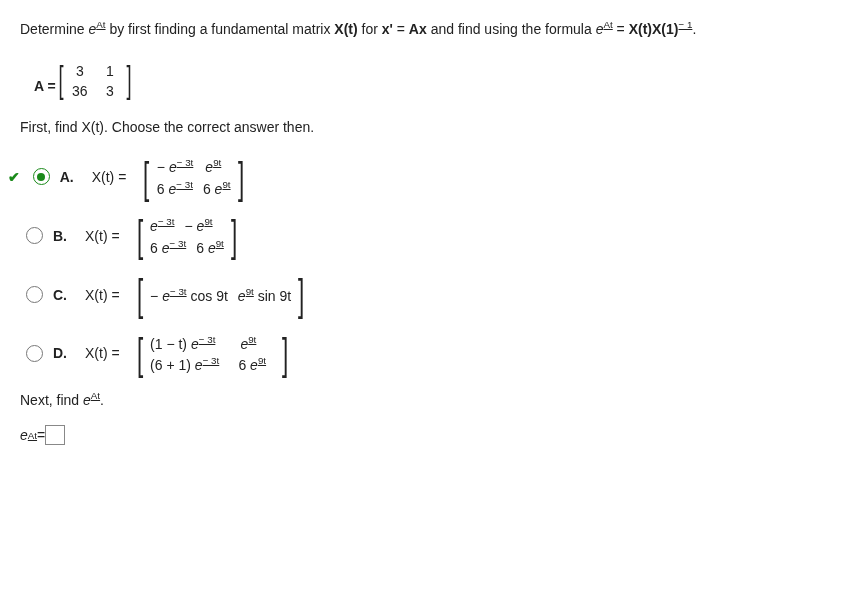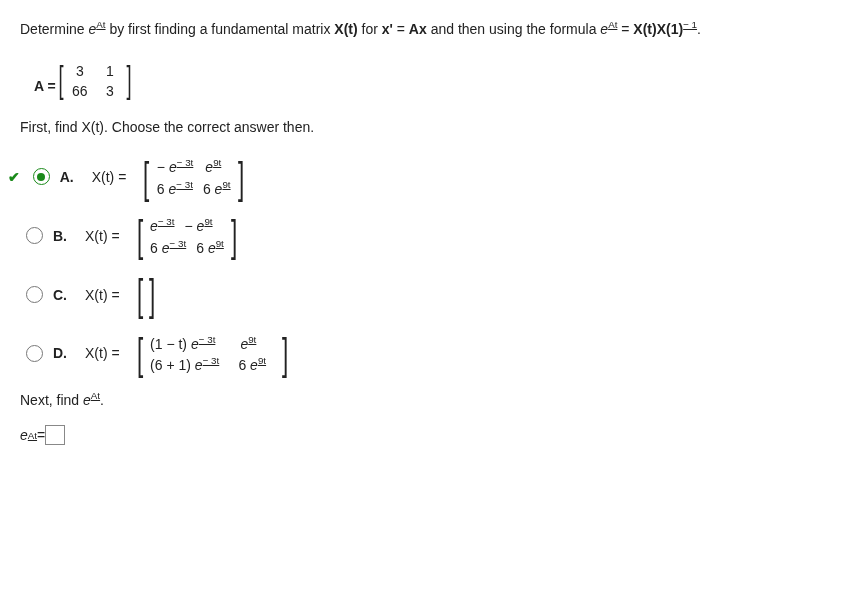--- a/index.html
+++ b/index.html
@@ -24,34 +24,34 @@
 .next-section { }
 .input-box { display: inline-block; width: 18px; height: 18px; border: 1px solid #888; vertical-align: middle; }
 .q-text { line-height: 1.9; }
 .amatrix { display: inline-flex; align-items:center; vertical-align: middle; }
 .cellwide { min-width: 46px; }
 </style>
 </head>
 <body>
 
 <div class="q-text">
-  <span>Determine </span><span class="italic">e</span><sup>At</sup><span> by first finding a fundamental matrix </span><span class="bold">X(t)</span><span> for </span><span class="bold">x'</span><span> = </span><span class="bold">Ax</span><span> and then using the formula </span><span class="italic">e</span><sup>At</sup><span> = </span><span class="bold">X(t)X(1)</span><sup>− 1</sup><span>.</span>
+  <span>Determine </span><span class="italic">e</span><sup>At</sup><span> by first finding a fundamental matrix </span><span class="bold">X(t)</span><span> for </span><span class="bold">x'</span><span> = </span><span class="bold">Ax</span><span> and find using the formula </span><span class="italic">e</span><sup>At</sup><span> = </span><span class="bold">X(t)X(1)</span><sup>− 1</sup><span>.</span>
 </div>
 
 <div class="section row" style="margin-left:14px;">
   <span class="bold">A = </span>
   <span class="amatrix">
     <span class="matrix-bracket">[</span>
     <span class="matrix-rows">
       <span class="matrix-row">
           <span class="matrix-cell">3</span>
           <span class="matrix-cell">1</span>
         </span>
       <span class="matrix-row">
-          <span class="matrix-cell">66</span>
+          <span class="matrix-cell">36</span>
           <span class="matrix-cell">3</span>
         </span>
     </span>
     <span class="matrix-bracket">]</span>
   </span>
 </div>
 
 <div>First, find X(t). Choose the correct answer then.</div>
 
 <div class="choices" id="choices">
@@ -94,20 +94,24 @@
         <span class="matrix-bracket">]</span>
       </span>
     </div>
     <div class="choice">
       <span class="radio"></span>
       <span class="choice-label">C.</span>
       <span>X(t) = </span>
       <span class="matrix choice-matrix">
         <span class="matrix-bracket">[</span>
         <span class="matrix-rows">
+          <span class="matrix-row">
+            <span class="matrix-cell cellwide">− <span class="italic">e</span><sup>− 3t</sup> cos 9t</span>
+            <span class="matrix-cell cellwide"><span class="italic">e</span><sup>9t</sup> sin 9t</span>
+          </span>
         </span>
         <span class="matrix-bracket">]</span>
       </span>
     </div>
     <div class="choice">
       <span class="radio"></span>
       <span class="choice-label">D.</span>
       <span>X(t) = </span>
       <span class="matrix choice-matrix">
         <span class="matrix-bracket">[</span>

